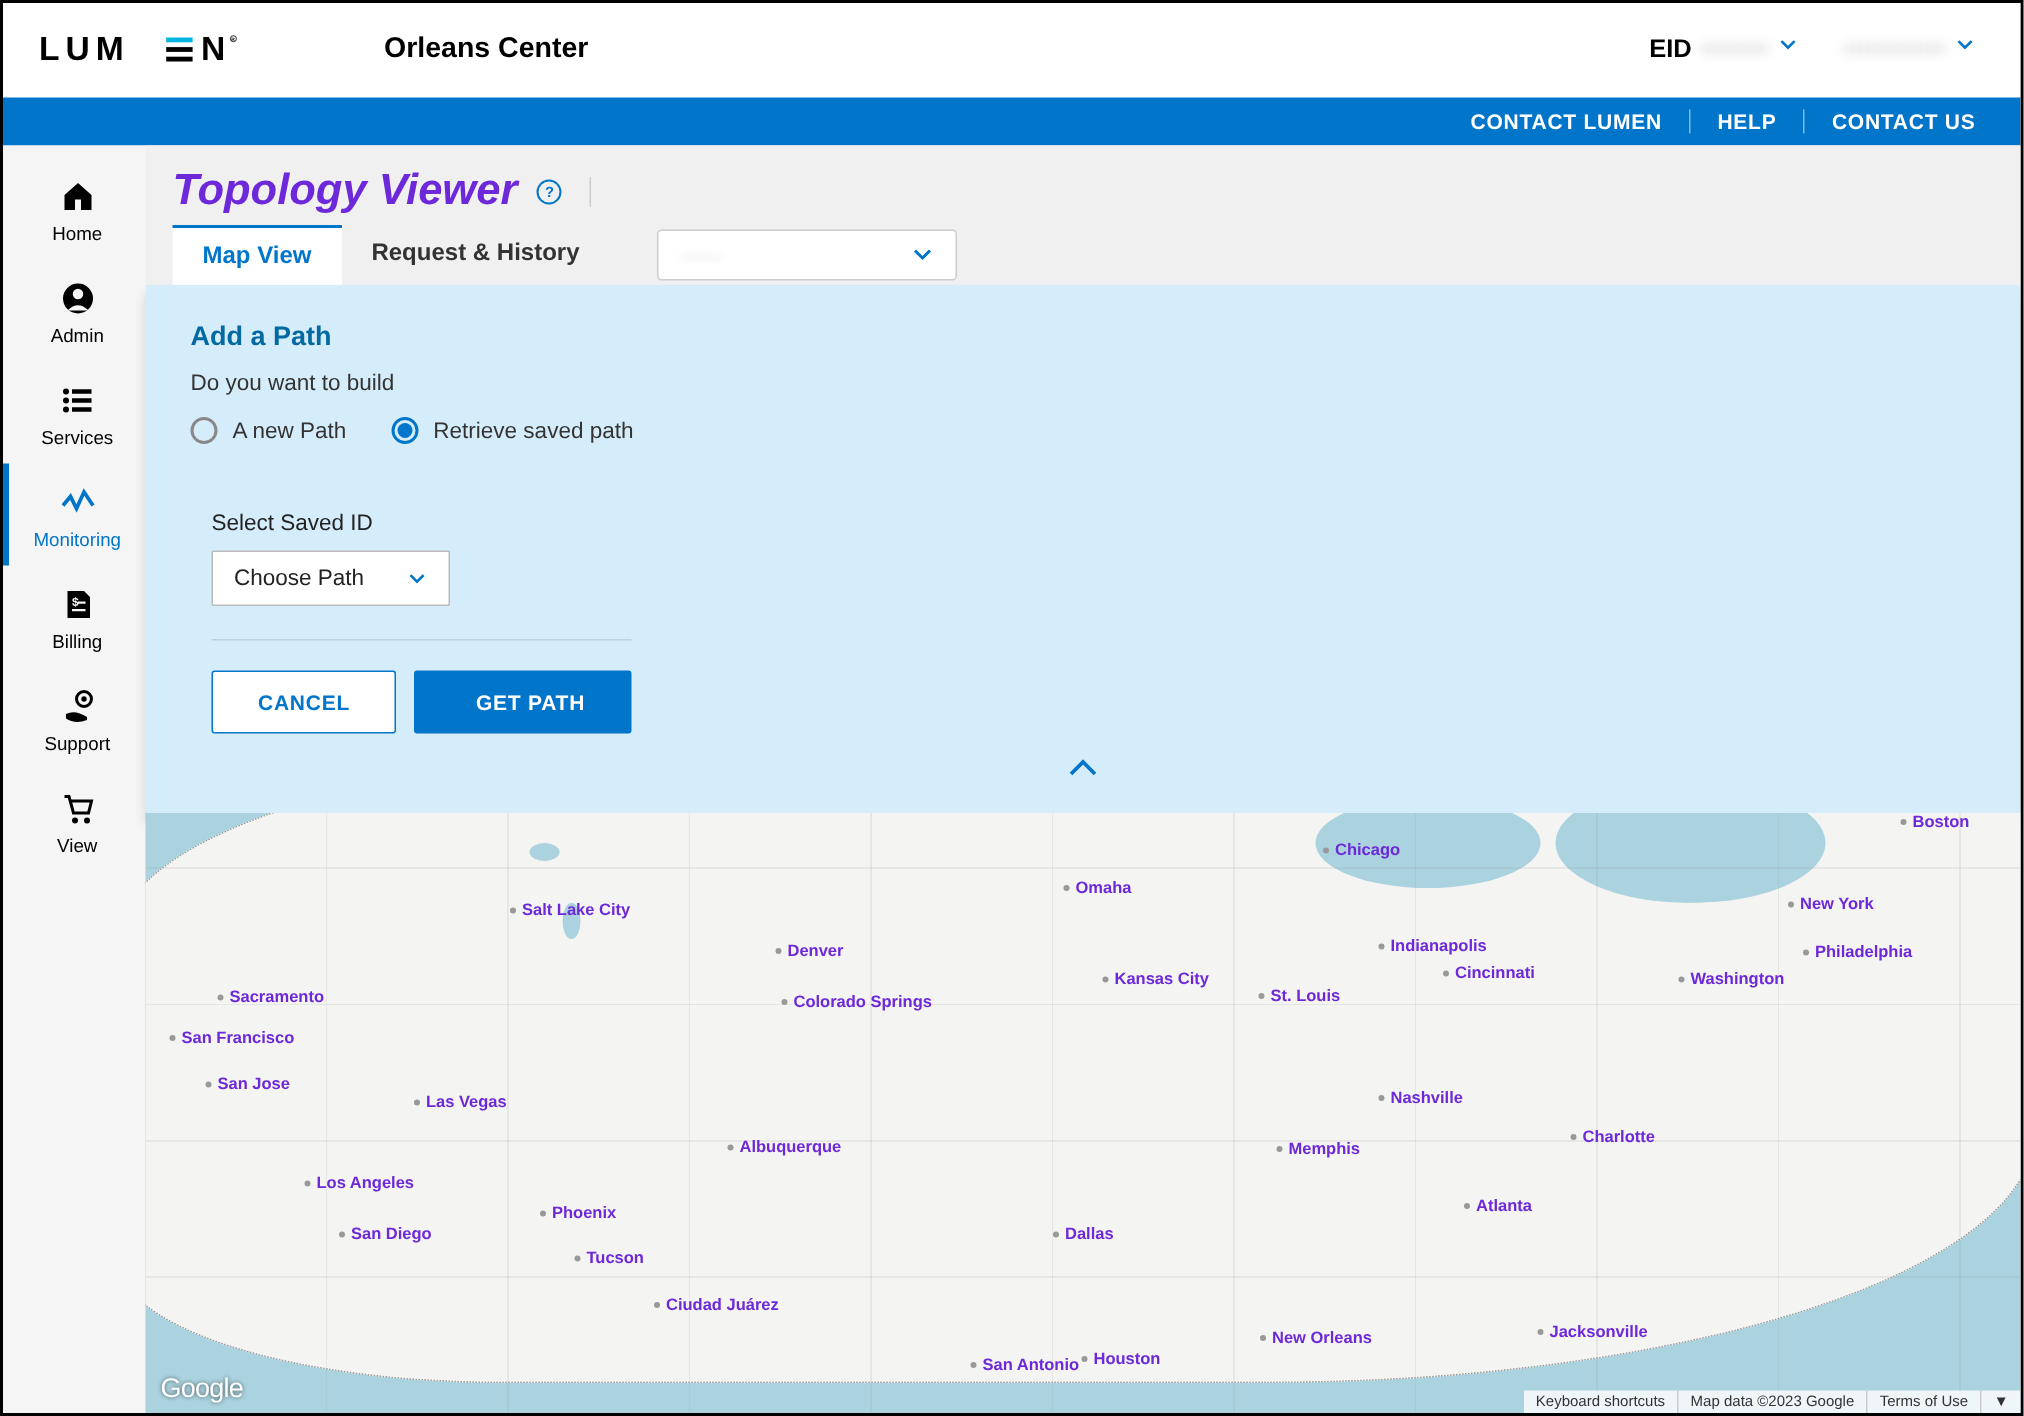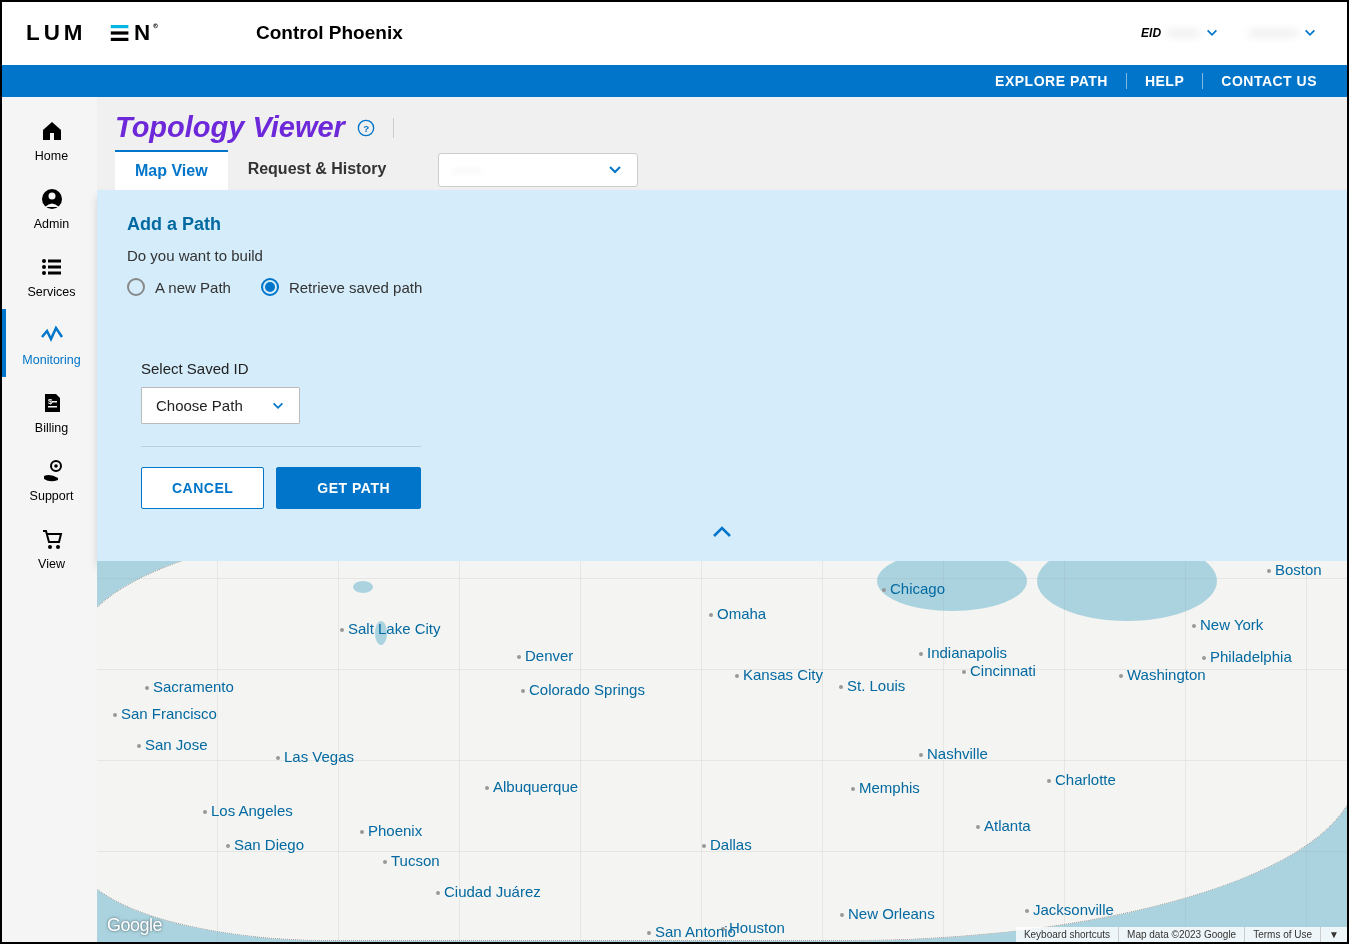--- a/index.html
+++ b/index.html
@@ -5,21 +5,21 @@
     * { margin: 0; padding: 0; box-sizing: border-box; font-family: Arial, Helvetica, sans-serif; }
     body { width: 1349px; height: 944px; border: 2px solid #000; background: #fff; overflow: hidden; position: relative; }
 
     
     .header { display: flex; align-items: center; justify-content: space-between; padding: 18px 30px 18px 24px; background: #fff; border-bottom: 1px solid transparent; }
     .header-left { display: flex; align-items: center; gap: 70px; }
     .logo { font-size: 28px; font-weight: 700; letter-spacing: 6px; color: #000; display: flex; align-items: center; }
     .logo svg { height: 26px; }
     .brand-text { font-size: 19px; font-weight: 600; color: #000; }
     .header-right { display: flex; align-items: center; gap: 30px; }
-    .eid-block { display: flex; align-items: center; gap: 6px; font-size: 12px; color: #000; font-weight: 600; cursor: pointer; font-style: italic; }
+    .eid-block { display: flex; gap: 6px; font-size: 17px; color: #000; font-weight: 600; cursor: pointer; }
     .blurred { color: transparent; text-shadow: 0 0 8px rgba(0,0,0,0.5); }
     .chev { width: 14px; height: 14px; }
 
     
     .topnav { background: #0075C9; display: flex; justify-content: flex-end; gap: 0; padding: 8px 30px; }
     .topnav a { color: #fff; font-weight: 700; font-size: 14px; letter-spacing: 0.5px; text-decoration: none; padding: 0 18px; border-right: 1px solid rgba(255,255,255,0.5); cursor: pointer; }
     .topnav a:last-child { border-right: none; padding-right: 0; }
 
     
     .layout { display: flex; height: calc(944px - 64px - 35px); }
@@ -43,42 +43,42 @@
     .tab { padding: 10px 20px 10px 20px; font-size: 16px; font-weight: 700; color: #333; cursor: pointer; background: #f0f0f0; }
     .tab.active { color: #0075C9; background: #fff; border-top: 2px solid #0075C9; }
     .dropdown-pill { background: #fff; border: 1px solid #ccc; border-radius: 3px; padding: 8px 14px; display: flex; align-items: center; gap: 50px; min-width: 200px; cursor: pointer; margin-left: 16px; }
     .dropdown-pill .val { color: transparent; text-shadow: 0 0 6px rgba(0,0,0,0.4); font-size: 14px; }
     .dropdown-pill svg { margin-left: auto; }
 
     
     .panel { background: #D5EDFB; padding: 24px 30px 10px 30px; box-shadow: 0 6px 8px rgba(0,0,0,0.15); position: relative; }
     .panel h3 { font-size: 18px; font-weight: 700; color: #0369a1; margin-bottom: 12px; }
     .panel-sub { font-size: 15px; color: #333; margin-bottom: 14px; }
-    .radio-row { display: flex; gap: 30px; align-items: center; margin-bottom: 64px; }
+    .radio-row { display: flex; gap: 30px; align-items: center; margin-bottom: 44px; }
     .radio-item { display: flex; align-items: center; gap: 10px; font-size: 15px; color: #333; cursor: pointer; }
     .radio-outer { width: 18px; height: 18px; border-radius: 50%; border: 2px solid #888; display: flex; align-items: center; justify-content: center; }
     .radio-item.selected .radio-outer { border-color: #0075C9; }
     .radio-inner { width: 10px; height: 10px; border-radius: 50%; background: #0075C9; display: none; }
     .radio-item.selected .radio-inner { display: block; }
 
     .select-label { font-size: 15px; color: #222; margin-left: 14px; margin-bottom: 10px; }
     .select-box { background: #fff; border: 1px solid #bbb; border-radius: 1px; padding: 9px 14px; display: inline-flex; align-items: center; gap: 28px; font-size: 15px; color: #222; cursor: pointer; margin-left: 14px; }
     .divider { border-top: 1px solid rgba(0,0,0,0.12); margin: 22px 0 20px 0; max-width: 280px; margin-left: 14px; }
 
     .btn-row { display: flex; gap: 12px; margin-left: 14px; margin-bottom: 10px; }
     .btn { padding: 12px 30px; font-size: 14px; font-weight: 700; border-radius: 2px; cursor: pointer; letter-spacing: 0.5px; }
     .btn-outline { background: #fff; border: 1px solid #0075C9; color: #0075C9; }
     .btn-primary { background: #0075C9; border: 1px solid #0075C9; color: #fff; padding-left: 40px; }
 
     .collapse-chev { text-align: center; padding: 6px 0 8px 0; cursor: pointer; }
 
     
     .map { flex: 1; background: #AAD3DF; position: relative; overflow: hidden; }
     .map-land { position: absolute; background: #F4F4F2; border: 1px dotted #999; }
-    .map-city { position: absolute; font-size: 15px; color: #0369a1; font-weight: 400; }
+    .map-city { position: absolute; font-size: 11px; color: #6d28d9; font-weight: 700; }
     .city-dot { display: inline-block; width: 4px; height: 4px; background: #999; border-radius: 50%; margin-right: 4px; vertical-align: middle; }
     .google-logo { position: absolute; bottom: 6px; left: 10px; font-family: 'Product Sans', Arial; font-size: 18px; font-weight: 500; color: #fff; text-shadow: 0 0 3px rgba(0,0,0,0.6); letter-spacing: -0.5px; }
     .map-footer { position: absolute; bottom: 0; right: 0; display: flex; font-size: 10px; background: rgba(255,255,255,0.8); }
     .map-footer span { padding: 2px 8px; border-left: 1px solid #ccc; color: #333; cursor: pointer; }
     .map-footer span:first-child { border-left: none; text-align: right; }
   </style>
 </head>
 <body>
 
 <div class="header">
@@ -87,41 +87,41 @@
       <svg viewBox="0 0 200 30" width="160">
         <text x="0" y="24" font-family="Arial" font-weight="700" font-size="28" letter-spacing="5" fill="#000">LUM</text>
         <rect x="106" y="5" width="22" height="4" fill="#00B5E2"></rect>
         <rect x="106" y="13" width="22" height="4" fill="#000"></rect>
         <rect x="106" y="21" width="22" height="4" fill="#000"></rect>
         <text x="135" y="24" font-family="Arial" font-weight="700" font-size="28" letter-spacing="5" fill="#000">N</text>
         <circle cx="162" cy="6" r="2.5" fill="none" stroke="#000" stroke-width="0.7"></circle>
         <text x="160.2" y="7.8" font-size="4" fill="#000">R</text>
       </svg>
     </div>
-    <div class="brand-text">Control Phoenix</div>
+    <div class="brand-text">Orleans Center</div>
   </div>
   <div class="header-right">
     <div class="eid-block">
       <span>EID</span>
       <span class="blurred">········</span>
       <svg class="chev" viewBox="0 0 16 16">
           <path d="M3 5 l5 5 l5 -5" fill="none" stroke="#0075C9" stroke-width="2"></path>
         </svg>
     </div>
     <div class="eid-block">
       <span class="blurred">············</span>
       <svg class="chev" viewBox="0 0 16 16">
           <path d="M3 5 l5 5 l5 -5" fill="none" stroke="#0075C9" stroke-width="2"></path>
         </svg>
     </div>
   </div>
 </div>
 
 <div class="topnav">
-  <a>EXPLORE PATH</a>
+  <a>CONTACT LUMEN</a>
   <a>HELP</a>
   <a>CONTACT US</a>
 </div>
 
 <div class="layout">
 
   <div class="sidebar">
     <div class="side-item">
       <svg class="side-icon" viewBox="0 0 24 24">
           <path d="M3 11 L12 3 L21 11 L21 21 L14 21 L14 14 L10 14 L10 21 L3 21 Z" fill="#000"></path>

